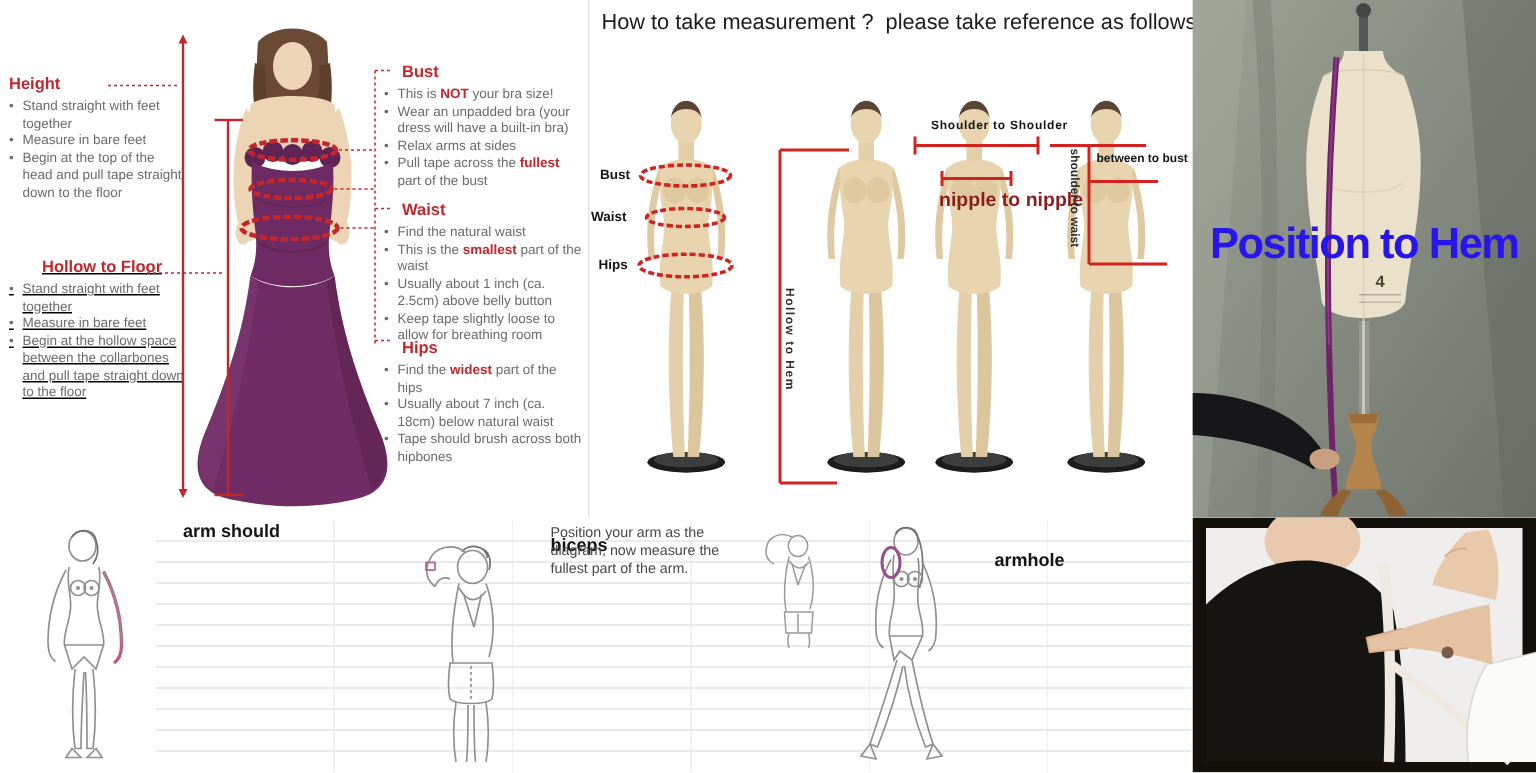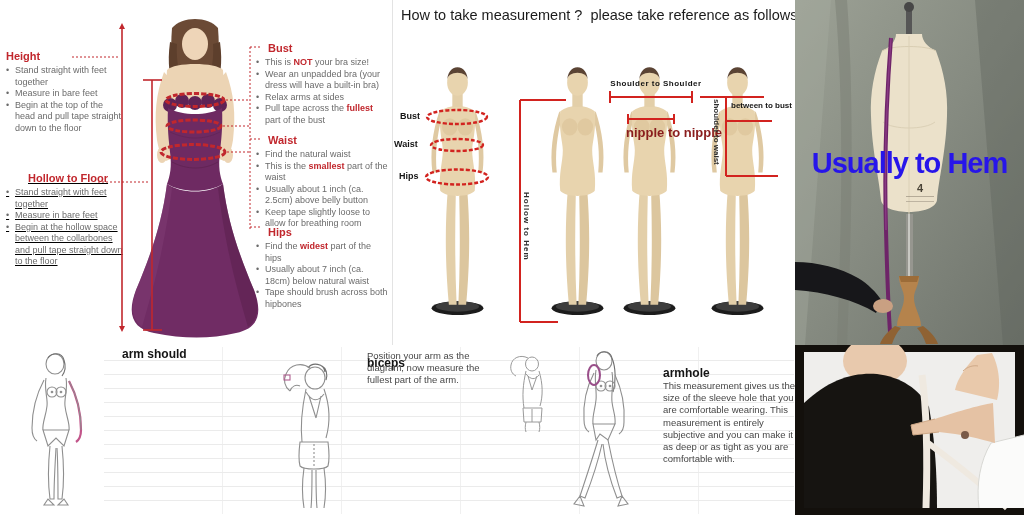--- a/index.html
+++ b/index.html
@@ -260,21 +260,21 @@
       </g>
     </g>
   </svg>
 
   <div class="mann-label" style="left:400px; top:111px;">Bust</div>
   <div class="mann-label" style="left:394px; top:139px;">Waist</div>
   <div class="mann-label" style="left:399px; top:171px;">Hips</div>
 
   <div class="vert-label" style="left:522px; top:192px; height:110px;">Hollow to Hem</div>
 
-  <div class="mann-label" style="left:600px; top:79px; width:112px; text-align:center; font-size:8px; letter-spacing:.5px;">Shoulder to Shoulder</div>
+  <div class="mann-label" style="left:600px; top:79px; width:112px; text-align:right; font-size:8px; letter-spacing:.5px;">Shoulder to Shoulder</div>
   <div class="mann-label-red" style="left:626px; top:125px;">nipple to nipple</div>
 
   <div class="mann-label" style="left:731px; top:101px; font-size:8px;">between to bust</div>
   <div class="vert-label" style="left:712px; top:99px; height:80px; letter-spacing:0;">shoulder to waist</div>
 
   <svg class="abs" style="left:795px; top:0;" width="229" height="345" viewBox="0 0 229 345">
     <defs>
       <linearGradient id="bgGray" x1="0" y1="0" x2="1" y2="1">
         <stop offset="0" stop-color="#9ca195"></stop>
           <stop offset=".5" stop-color="#868b81"></stop>
@@ -295,21 +295,21 @@
     <path d="M96,38 C92,90 89,160 91,230" stroke="#8a3a84" stroke-width="1.4" fill="none"></path>
     <rect x="111" y="214" width="7" height="62" fill="#96968f"></rect>
     <rect x="113" y="214" width="2" height="62" fill="#c8c8c2"></rect>
     <path d="M104,276 C104,286 109,290 109,298 C109,308 102,316 102,326 L126,326 C126,316 119,308 119,298 C119,290 124,286 124,276 Z" fill="#b5834c"></path>
     <path d="M104,276 L124,276 L122,282 L106,282 Z" fill="#9c6c38"></path>
     <path d="M100,326 C92,332 87,338 85,344 L97,344 C99,338 102,332 106,328 Z" fill="#8f6233"></path>
     <path d="M128,326 C136,332 141,338 143,344 L131,344 C129,338 126,332 122,328 Z" fill="#8f6233"></path>
     <path d="M0,262 C22,262 46,268 63,278 C73,284 81,292 87,301 L81,313 C60,300 30,292 0,290 Z" fill="#17171a"></path>
     <ellipse cx="88" cy="306" rx="10" ry="7" fill="#c9a082"></ellipse>
   </svg>
-  <div class="blue-caption">Usually to Hem</div>
+  <div class="blue-caption">Position to Hem</div>
   <div class="size-tag">4</div>
   <div class="size-tag-sub"></div>
 
   <div class="grid-bg"></div>
 
   <svg class="abs" style="left:8px; top:350px;" width="100" height="160" viewBox="0 0 100 160">
     <g stroke="#8f8f8f" fill="none" stroke-width="1.1">
       <ellipse cx="47" cy="14" rx="9" ry="10"></ellipse>
       <path d="M40,8 C44,2 54,2 56,10 C58,16 57,22 54,26" stroke="#6f6f6f"></path>
       <path d="M38,28 C36,40 40,48 39,56 C38,66 34,73 35,80"></path>
@@ -375,21 +375,20 @@
       <path d="M63,27 C70,42 73,58 72,74 C72,80 70,84 67,86"></path>
       <path d="M41,76 L63,76 L56,92 L48,86 L44,92 Z"></path>
       <path d="M46,92 C40,112 34,130 28,148 L33,150 C40,132 46,114 50,96"></path>
       <path d="M56,92 C60,112 64,130 70,148 L65,150 C58,132 53,114 51,96"></path>
       <path d="M28,148 L22,156 L32,158 Z M70,148 L76,156 L66,158 Z"></path>
     </g>
     <ellipse cx="42" cy="27" rx="6" ry="10" stroke="#9a4f8a" fill="none" stroke-width="2"></ellipse>
   </svg>
 
   <div class="bottom-title" style="left:663px; top:366px;">armhole</div>
-  <div class="bottom-para" style="left:663px; top:380px; width:136px;">This measurement gives us the size of the sleeve hole that you are comfortable wearing. This measurement is entirely subjective and you can make it as deep or as tight as you are comfortable with.</div>
 
   <svg class="abs" style="left:795px; top:345px;" width="229" height="170" viewBox="0 0 229 170">
     <rect width="229" height="170" fill="#13100c"></rect>
     <rect x="9" y="7" width="211" height="156" fill="#efeeec"></rect>
     <ellipse cx="80" cy="16" rx="32" ry="24" fill="#e8c9ad"></ellipse>
     <path d="M9,58 C34,34 60,27 82,29 C106,32 124,44 134,62 C140,95 142,130 142,163 L9,163 Z" fill="#161411"></path>
     <path d="M127,30 C131,60 133,100 131,163" stroke="#efe9e0" stroke-width="7" fill="none"></path>
     <path d="M133,98 C160,118 190,142 212,163" stroke="#efe9e0" stroke-width="6" fill="none"></path>
     <path d="M196,98 L229,90 L229,163 L184,163 C181,140 185,116 196,98 Z" fill="#fbfbfa"></path>
     <path d="M196,98 L229,90 M184,163 C181,140 185,116 196,98" stroke="#d8d8d4" fill="none"></path>

